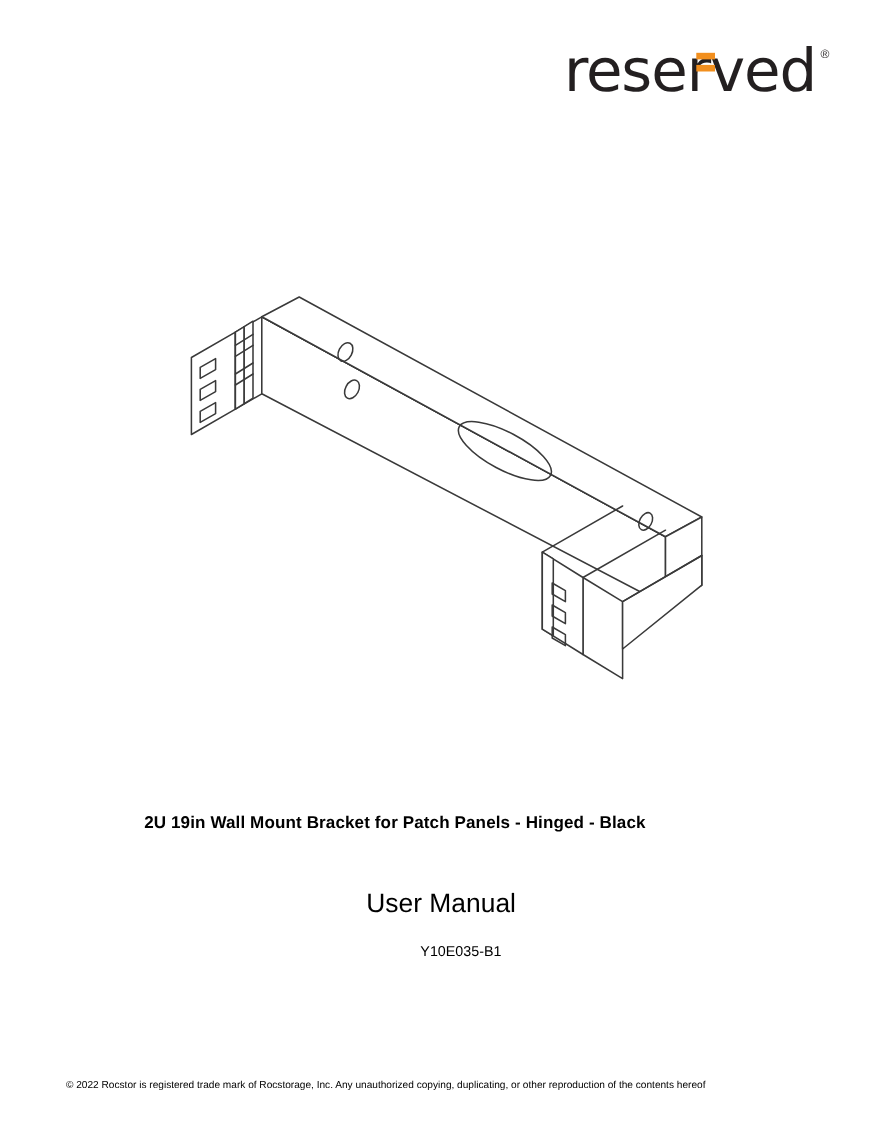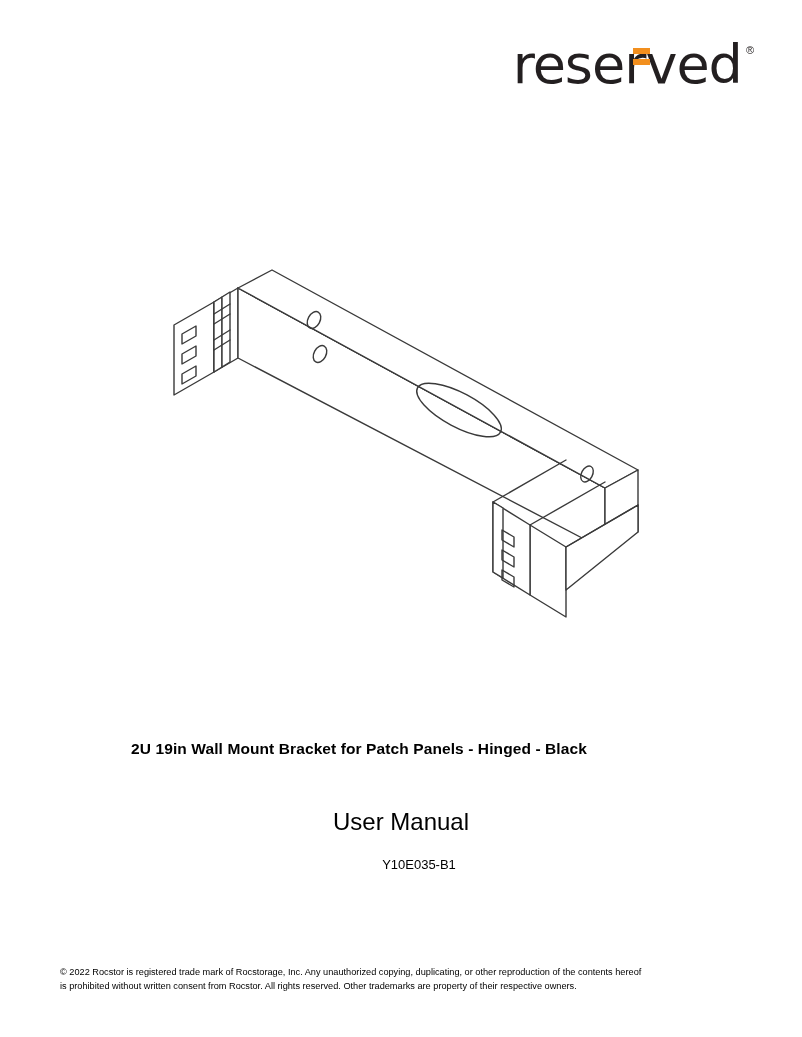--- a/index.html
+++ b/index.html
@@ -198,16 +198,15 @@
       </g>
     </svg>
   </div>
 
   <div class="product-title">2U 19in Wall Mount Bracket for Patch Panels - Hinged - Black</div>
   <div class="manual-title">User Manual</div>
   <div class="model-number">Y10E035-B1</div>
 
   <div class="footer">
     <div>© 2022 Rocstor is registered trade mark of Rocstorage, Inc. Any unauthorized copying, duplicating, or other reproduction of the contents hereof</div>
-    <div>is prohibited without written consent from Rocstor. All rights reserved. Other trademarks are property of their respective owners.</div>
   </div>
 
 </div>
 
 </body></html>

